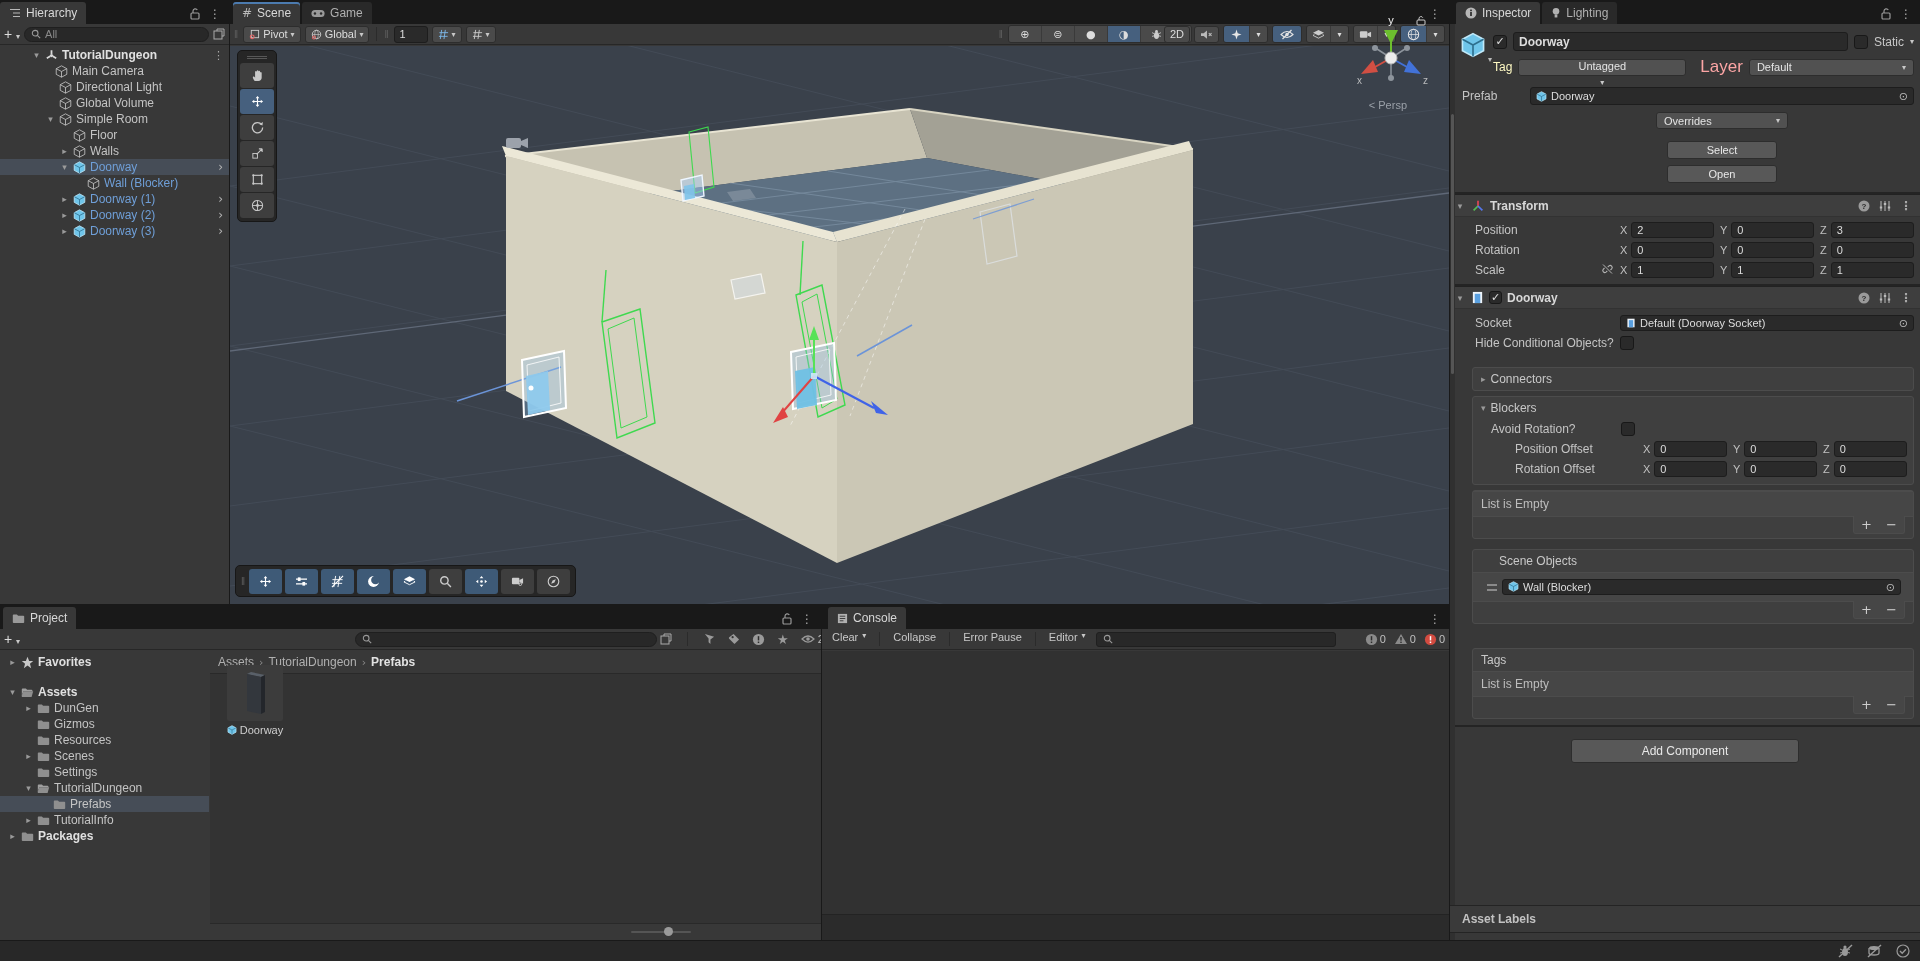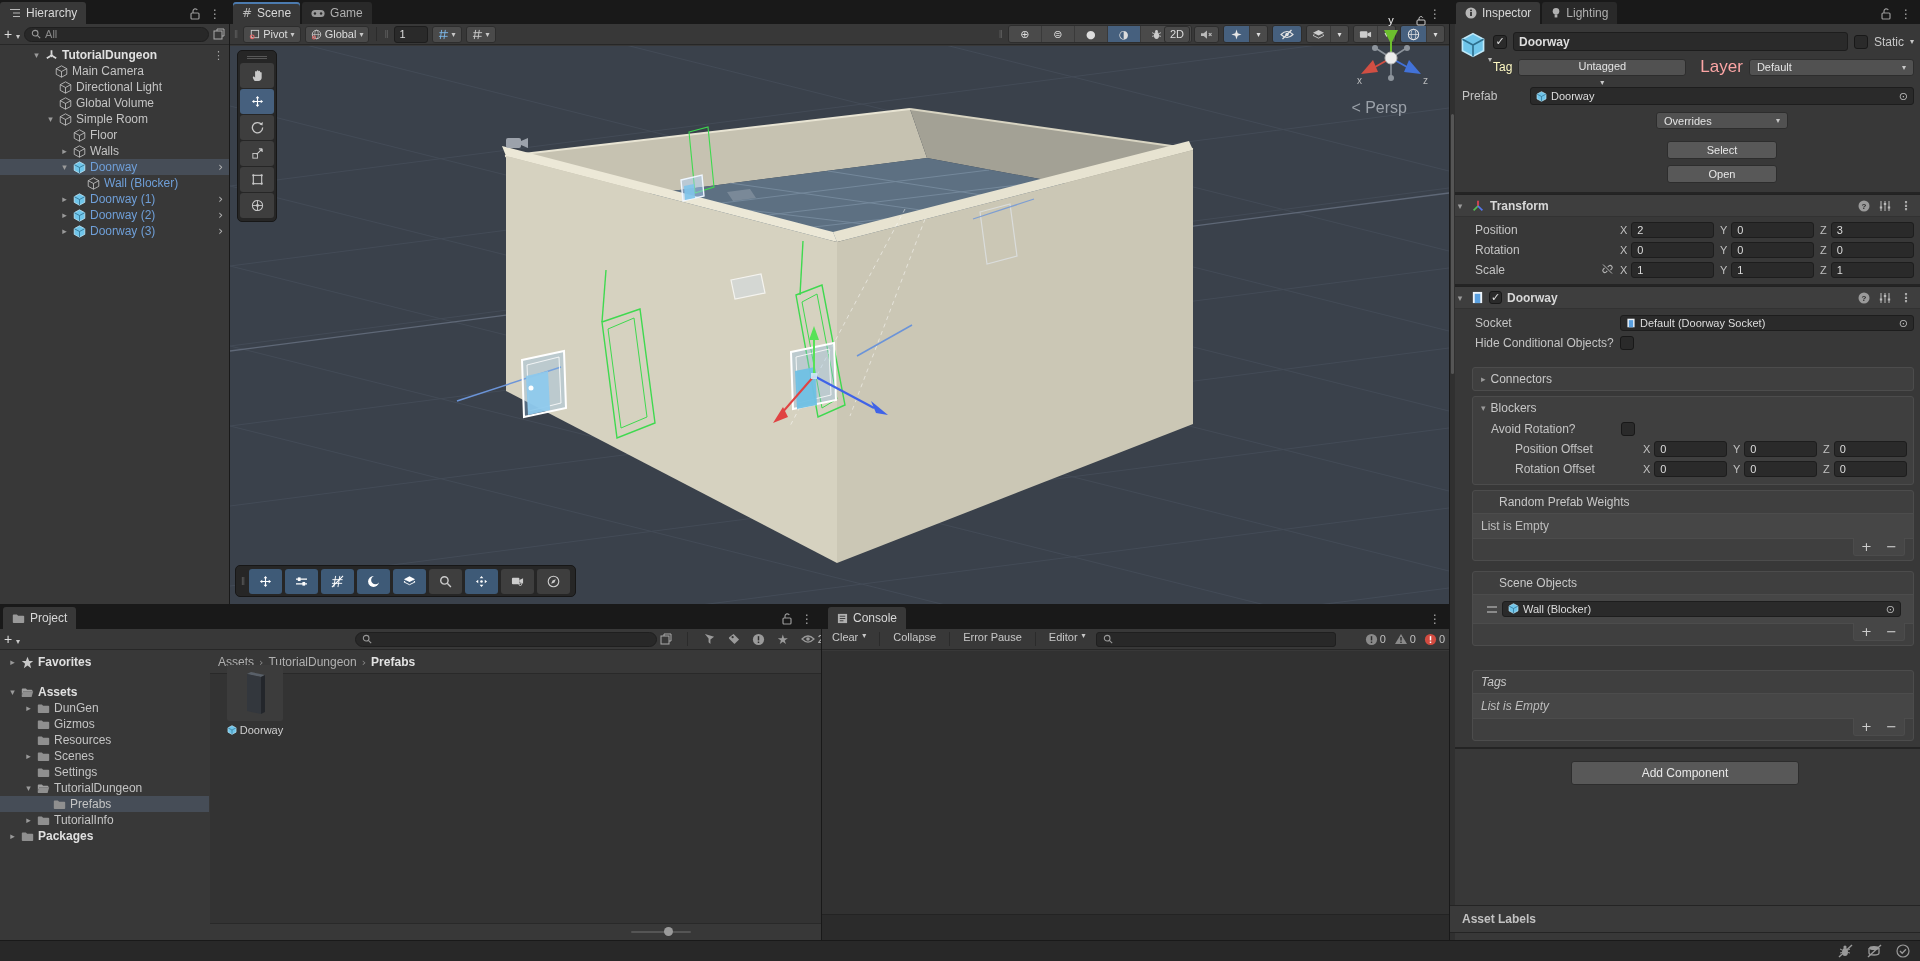--- a/index.html
+++ b/index.html
@@ -49,21 +49,21 @@
   
   #scene-canvas { position:absolute; left:0; top:46px; width:1219px; height:558px; background:#3a414b; }
   .overlay { position:absolute; background:#262626; border:1px solid #171717; border-radius:5px; }
   #tools-left { left:7px; top:50px; width:40px; padding:2px 2px 2px 2px; }
   .tlbtn { width:34px; height:25px; display:flex; align-items:center; justify-content:center; border-radius:3px; margin:1px auto; background:#3e3e3e; }
   .tlbtn.on { background:#46607e; }
   .tl-handle { width:20px; height:3px; border-top:1px solid #585858; border-bottom:1px solid #585858; margin:3px auto 4px; }
   #tools-bottom { left:5px; bottom:7px; height:32px; display:flex; align-items:center; padding:0 5px; gap:3px; }
   .bbtn { width:33px; height:25px; display:inline-flex; align-items:center; justify-content:center; border-radius:3px; background:#3e3e3e; }
   .bbtn.on { background:#3e5a77; }
-  #persp-label { position:absolute; right:42px; top:99px; color:#9aa0a8; font-size:16px; }
+  #persp-label { position:absolute; right:42px; top:99px; color:#9aa0a8; font-size:11px; }
   #axis-gizmo { position:absolute; right:18px; top:8px; }
 
   
   #project .split { position:absolute; top:46px; bottom:0; left:0; right:0; }
   #project-tree-pane { position:absolute; left:0; top:0; bottom:0; width:209px; background:#383838; }
   #project-content { position:absolute; left:210px; top:0; bottom:0; right:0; background:#333333; }
   .crumbbar { height:23px; background:#383838; border-bottom:1px solid #292929; display:flex; align-items:center; padding:0 8px; font-size:12px; gap:5px; }
   .crumb { color:#b0b0b0; }
   .crumb.last { color:#e2e2e2; font-weight:bold; }
   .crumb-sep { color:#8a8a8a; font-size:11px; }
@@ -1160,23 +1160,20 @@
               <div class="cell">
                 <span class="ax">Z</span>
                 <div class="ufield">0</div>
               </div>
             </div>
           </div>
         </div>
     </div>
 
     <div class="ibox">
-      <div class="ibox-h" style="padding-left:26px;">
-          <span>Random Prefab Weights</span>
-        </div>
       <div class="ibox-b"><span>List is Empty</span></div>
       <div class="ibox-f">
         <div class="pm">
           <span class="sym">+</span>
           <span class="sym">−</span>
         </div>
       </div>
     </div>
 
     <div class="ibox" style="margin-top:10px;">
@@ -1197,21 +1194,21 @@
           </div>
         </div>
       <div class="ibox-f">
         <div class="pm">
           <span class="sym">+</span>
           <span class="sym">−</span>
         </div>
       </div>
     </div>
 
-    <div class="ibox" style="margin-top:24px;font-style:italic;">
+    <div class="ibox" style="margin-top:24px;">
       <div class="ibox-h">
           <span>Tags</span>
         </div>
       <div class="ibox-b"><span>List is Empty</span></div>
       <div class="ibox-f">
         <div class="pm">
           <span class="sym">+</span>
           <span class="sym">−</span>
         </div>
       </div>

